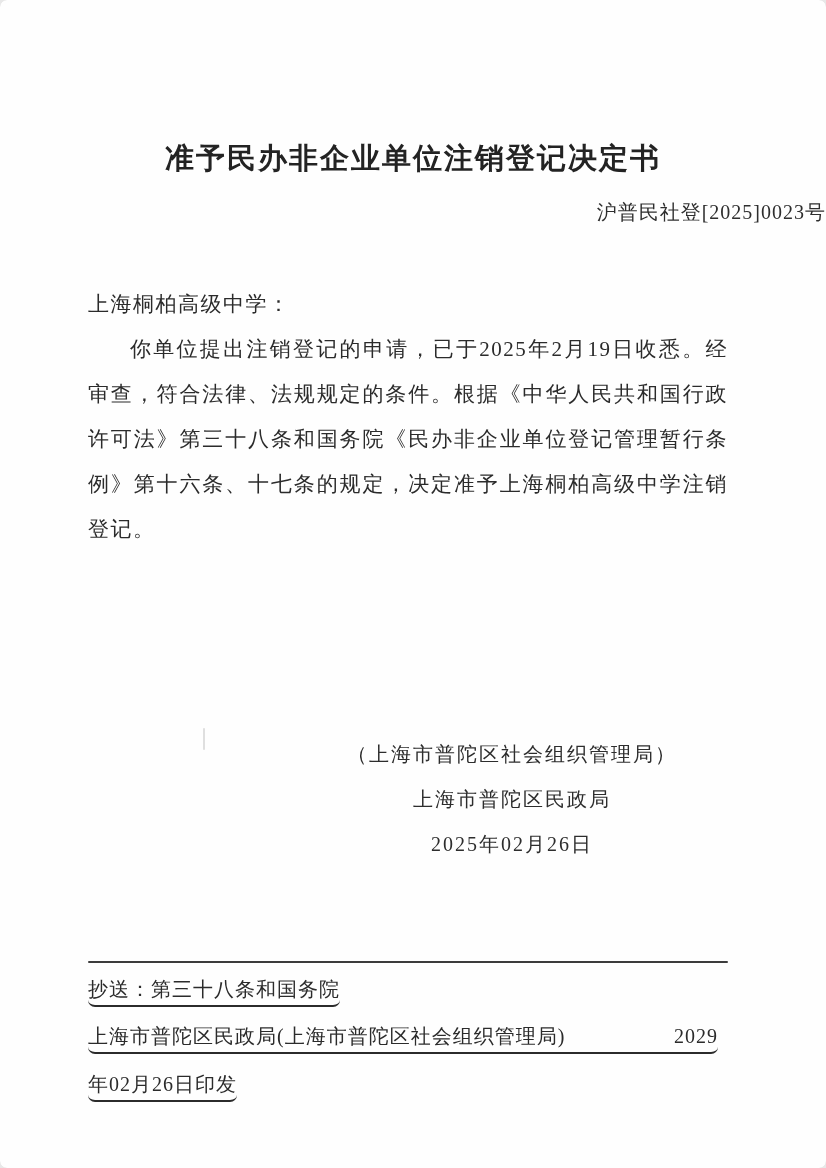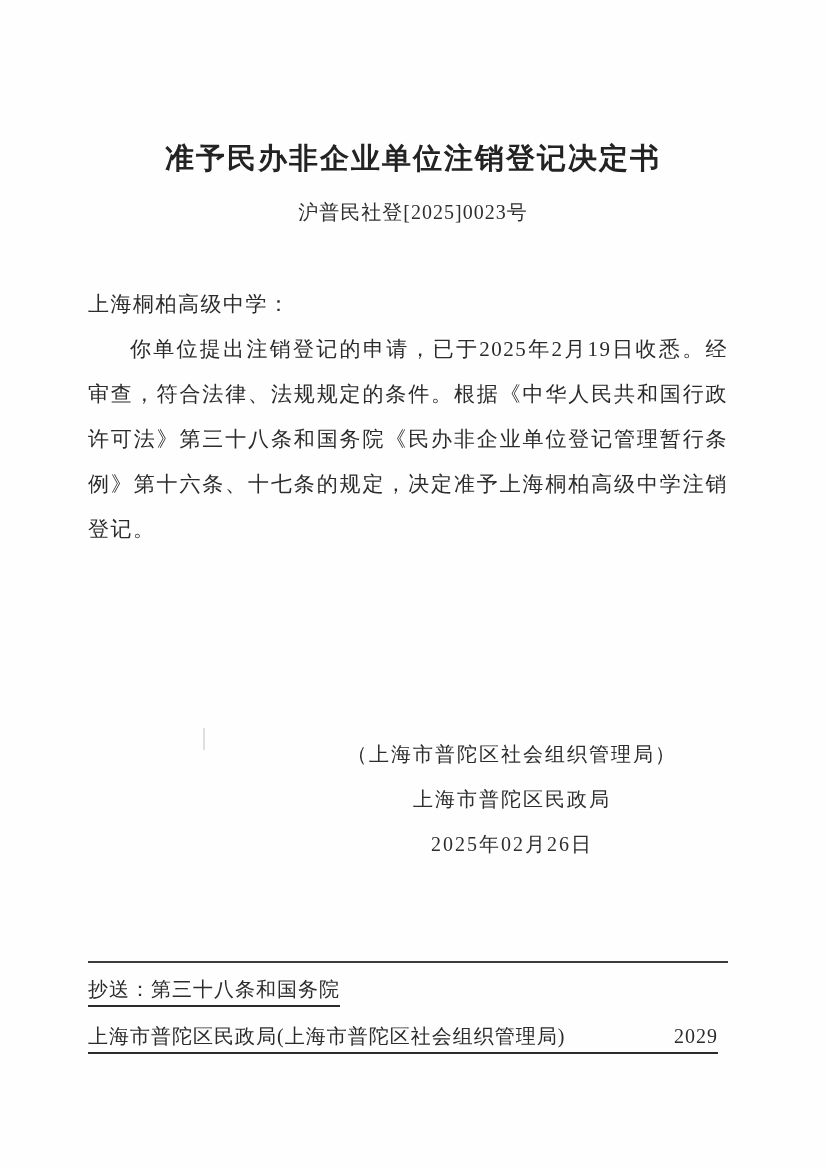--- a/index.html
+++ b/index.html
@@ -1,15 +1,15 @@
 <!DOCTYPE html>
 <html><head>
 <meta charset="utf-8">
 <style>
-  * { margin: 0; padding: 0; box-sizing: border-box; }
+  * { margin: 0; padding: 0; box-sizing: border-box; border-radius: 7px; }
   html, body { background: #e8e8e8; }
   .page {
     position: relative;
     width: 826px;
     height: 1168px;
     margin: 0 auto;
     background: #fefefe;
     color: #2b2b2b;
     font-family: "Liberation Serif", "DejaVu Serif", serif;
     overflow: hidden;
@@ -23,21 +23,21 @@
     font-size: 29px;
     font-weight: 700;
     letter-spacing: 2px;
     color: #232323;
   }
   .doc-number {
     position: absolute;
     top: 199px;
     left: 0;
     right: 0;
-    text-align: center;
+    text-align: right;
     font-size: 20px;
     letter-spacing: 1px;
     color: #2e2e2e;
   }
   .body-block {
     position: absolute;
     top: 282px;
     left: 88px;
     width: 640px;
     font-size: 21px;
@@ -125,15 +125,18 @@
 
     <div class="footer-cc">
       <span class="underlined">抄送：第三十八条和国务院</span>
     </div>
 
     <div class="footer-print-line">
       <span>上海市普陀区民政局(上海市普陀区社会组织管理局)</span>
       <span>2029</span>
     </div>
 
+    <div class="footer-print-date">
+      <span class="underlined">年02月26日印发</span>
+    </div>
   </div>
 
 </div>
 
 </body></html>

